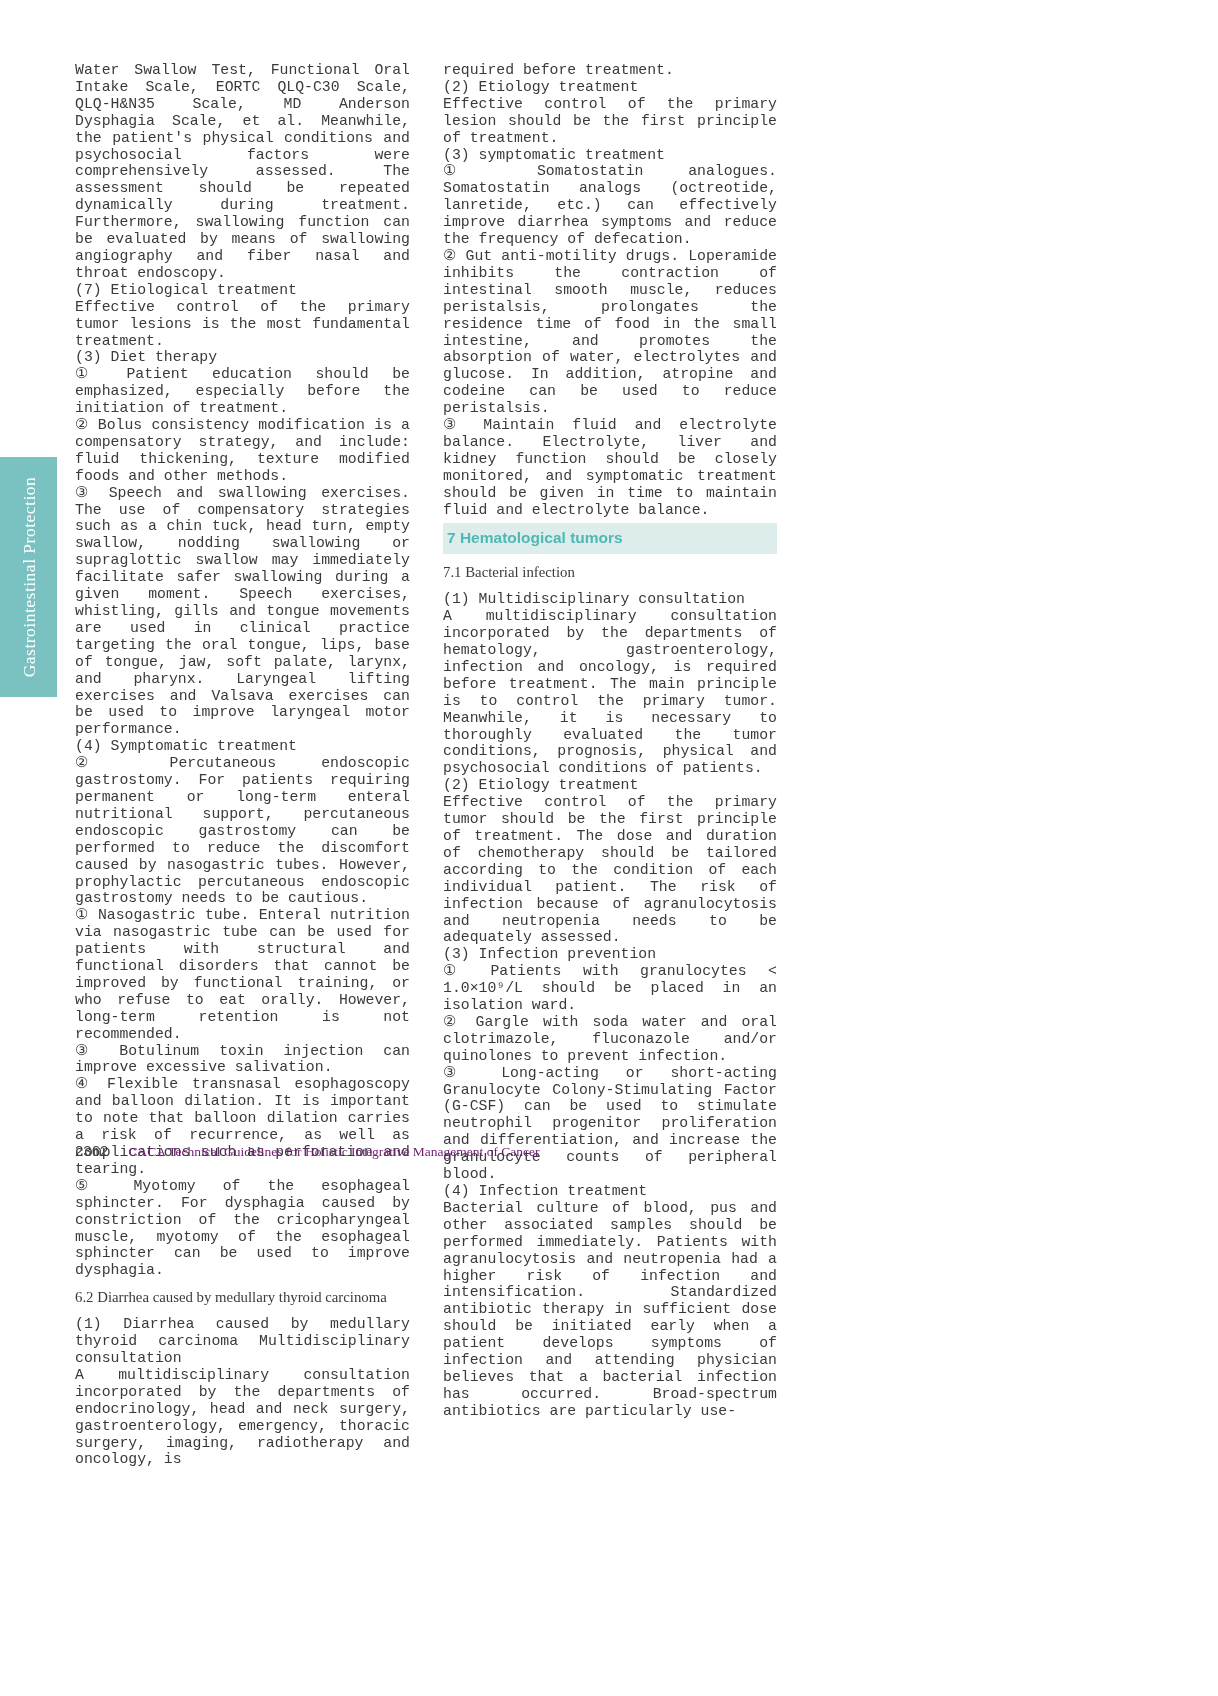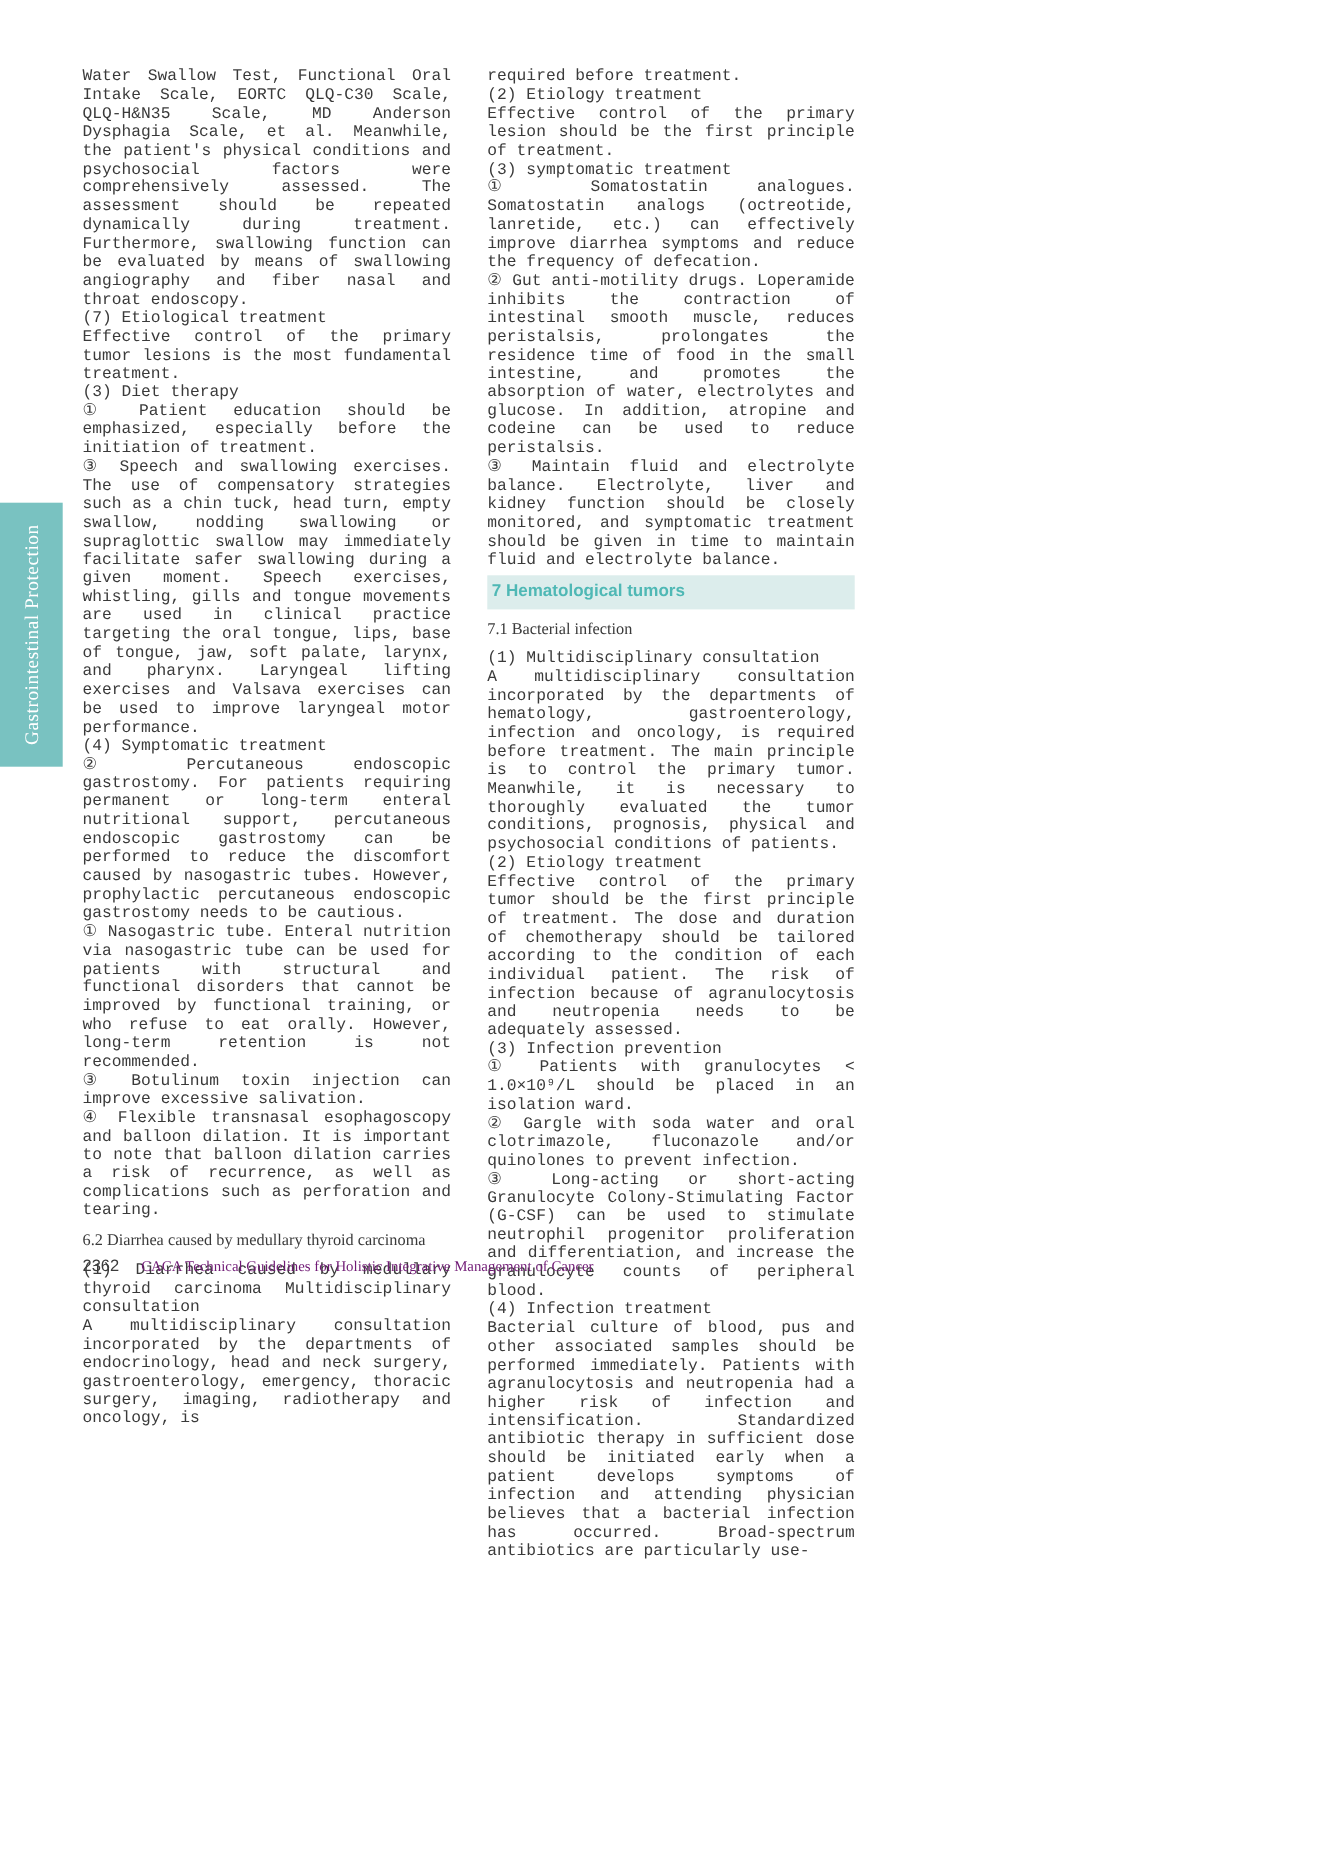--- a/index.html
+++ b/index.html
@@ -77,26 +77,28 @@
   <div class="sidebar-tab">
     <span class="tab-text">Gastrointestinal Protection</span>
   </div>
 
   <div class="col col-left">
       <div class="block para">Water Swallow Test, Functional Oral Intake Scale, EORTC QLQ-C30 Scale, QLQ-H&amp;N35 Scale, MD Anderson Dysphagia Scale, et al. Meanwhile, the patient's physical conditions and psychosocial factors were comprehensively assessed. The assessment should be repeated dynamically during treatment. Furthermore, swallowing function can be evaluated by means of swallowing angiography and fiber nasal and throat endoscopy.</div>
       <div class="block para">(7) Etiological treatment</div>
       <div class="block para">Effective control of the primary tumor lesions is the most fundamental treatment.</div>
       <div class="block para">(3) Diet therapy</div>
       <div class="block para">① Patient education should be emphasized, especially before the initiation of treatment.</div>
+      <div class="block para">② Bolus consistency modification is a compensatory strategy, and include: fluid thickening, texture modified foods and other methods.</div>
       <div class="block para">③ Speech and swallowing exercises. The use of compensatory strategies such as a chin tuck, head turn, empty swallow, nodding swallowing or supraglottic swallow may immediately facilitate safer swallowing during a given moment. Speech exercises, whistling, gills and tongue movements are used in clinical practice targeting the oral tongue, lips, base of tongue, jaw, soft palate, larynx, and pharynx. Laryngeal lifting exercises and Valsava exercises can be used to improve laryngeal motor performance.</div>
       <div class="block para">(4) Symptomatic treatment</div>
       <div class="block para">② Percutaneous endoscopic gastrostomy. For patients requiring permanent or long-term enteral nutritional support, percutaneous endoscopic gastrostomy can be performed to reduce the discomfort caused by nasogastric tubes. However, prophylactic percutaneous endoscopic gastrostomy needs to be cautious.</div>
       <div class="block para">① Nasogastric tube. Enteral nutrition via nasogastric tube can be used for patients with structural and functional disorders that cannot be improved by functional training, or who refuse to eat orally. However, long-term retention is not recommended.</div>
       <div class="block para">③ Botulinum toxin injection can improve excessive salivation.</div>
       <div class="block para">④ Flexible transnasal esophagoscopy and balloon dilation. It is important to note that balloon dilation carries a risk of recurrence, as well as complications such as perforation and tearing.</div>
+      <div class="block para">⑤ Myotomy of the esophageal sphincter. For dysphagia caused by constriction of the cricopharyngeal muscle, myotomy of the esophageal sphincter can be used to improve dysphagia.</div>
       <div class="block heading">6.2 Diarrhea caused by medullary thyroid carcinoma</div>
       <div class="block para">(1) Diarrhea caused by medullary thyroid carcinoma Multidisciplinary consultation</div>
       <div class="block para">A multidisciplinary consultation incorporated by the departments of endocrinology, head and neck surgery, gastroenterology, emergency, thoracic surgery, imaging, radiotherapy and oncology, is</div>
     </div>
 
   <div class="col col-right">
       <div class="block para">required before treatment.</div>
       <div class="block para">(2) Etiology treatment</div>
       <div class="block para">Effective control of the primary lesion should be the first principle of treatment.</div>
       <div class="block para">(3) symptomatic treatment</div>

